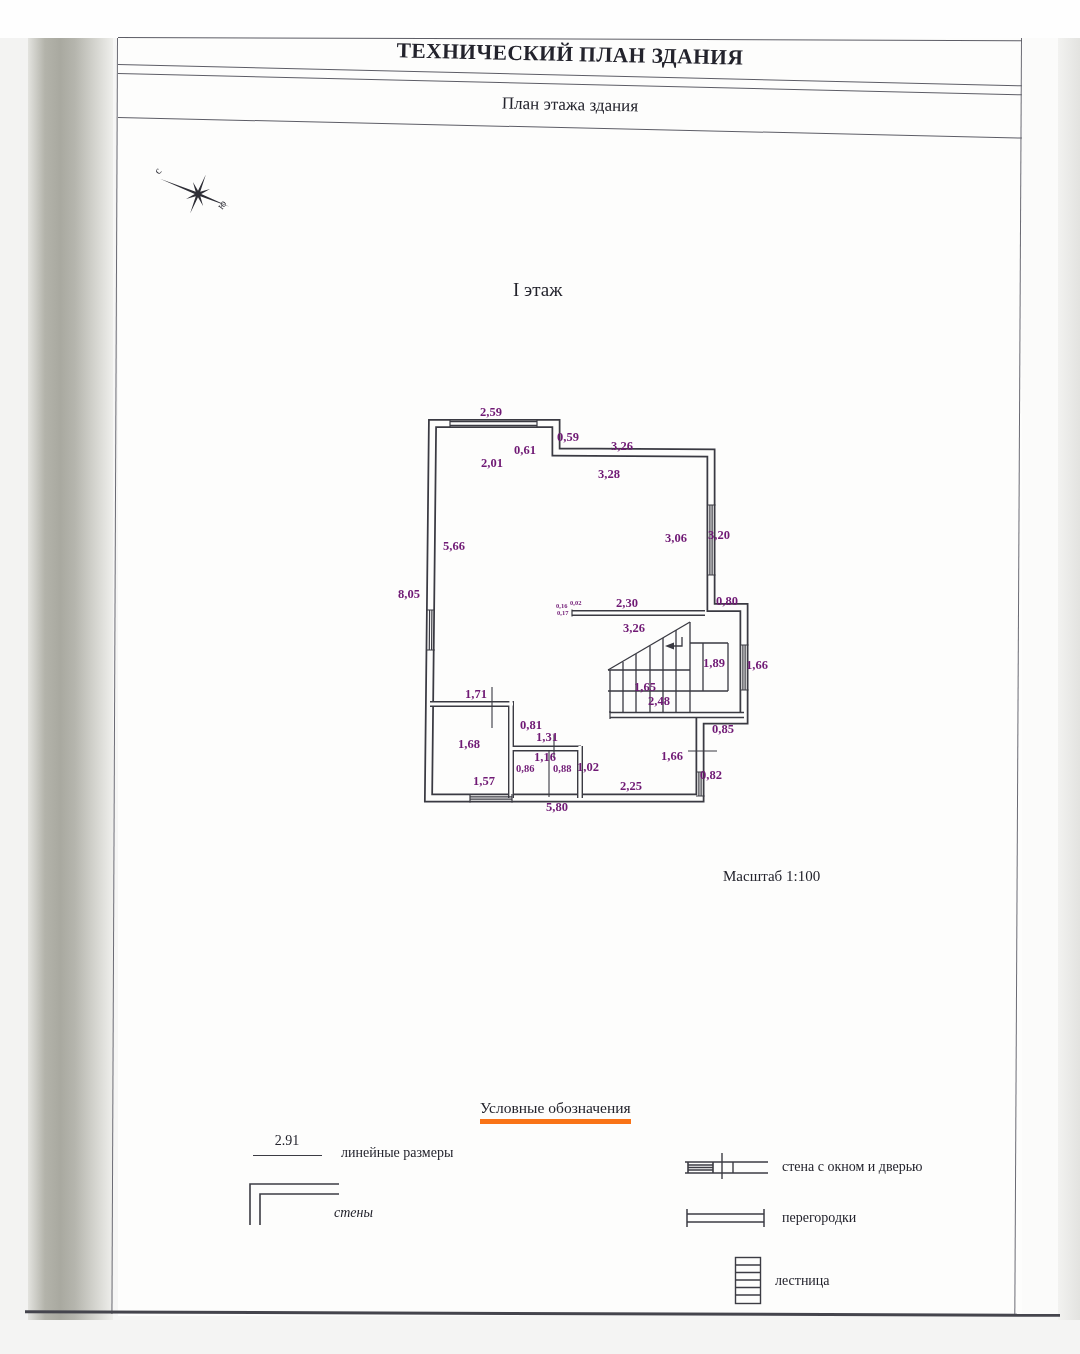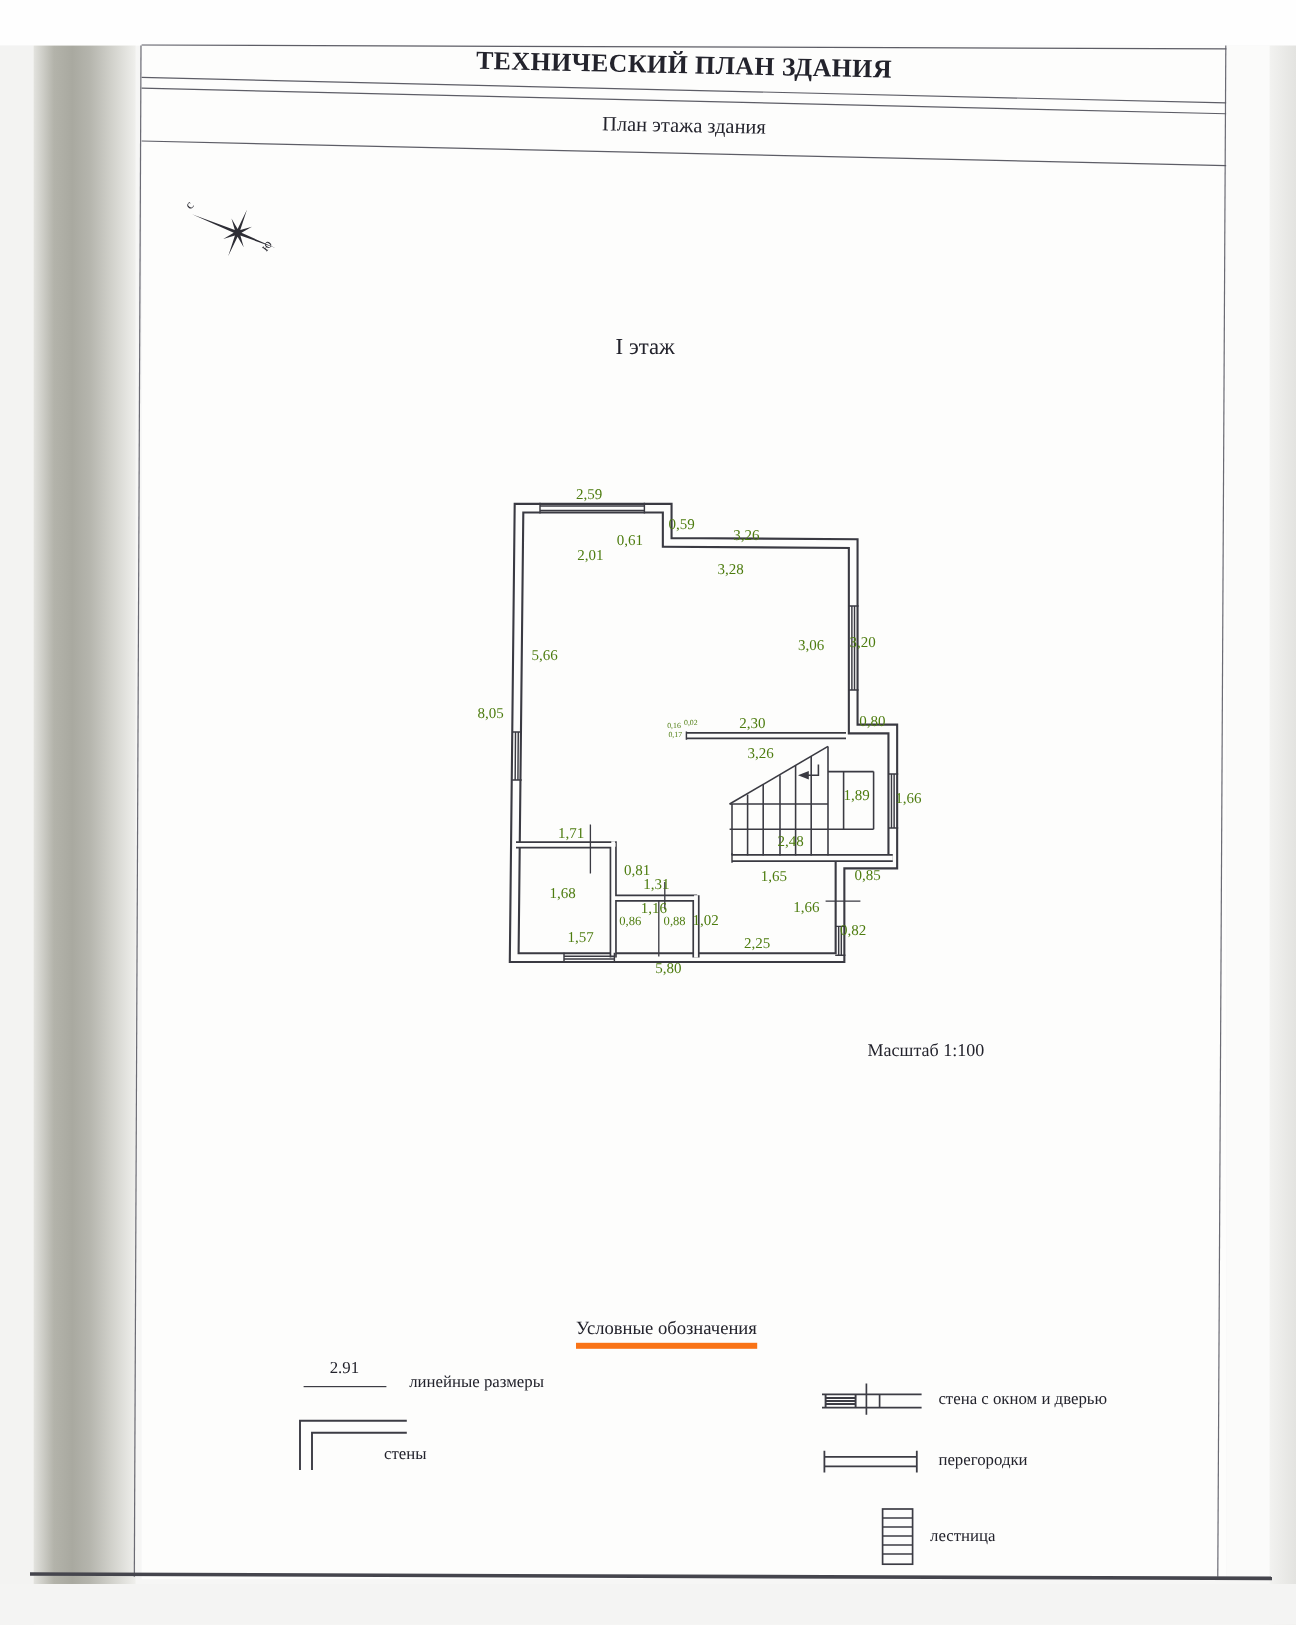--- a/index.html
+++ b/index.html
@@ -30,21 +30,21 @@
   #rule-4{left:118px;top:117px;width:904px;transform:rotate(1.3deg);}
   #edge-bottom{left:25px;top:1312px;width:1035px;border-top:3px solid #45454d;transform:rotate(0.2deg);}
   
   .doc-title{left:118px;top:42px;width:904px;text-align:center;
     font-size:21.5px;font-weight:700;letter-spacing:.4px;transform:rotate(1.2deg);}
   .doc-subtitle{left:118px;top:95px;width:904px;text-align:center;
     font-size:17px;transform:rotate(1.2deg);}
   .floor-label{left:513px;top:279px;font-size:19px;}
   .scale-label{left:723px;top:868px;font-size:15px;}
   
-  #plan-labels .dim{position:absolute;font-size:12.5px;line-height:1;white-space:nowrap;color:#4d7c0f;}
+  #plan-labels .dim{position:absolute;font-size:12.5px;line-height:1;white-space:nowrap;color:#701a75;font-weight:bold;}
   
   .legend-title{left:480px;top:1099px;font-size:15.5px;border-bottom:5px solid #f97316;padding-bottom:2px;}
   .legend-label{font-size:14px;white-space:nowrap;}
   .dim-sample{left:252px;top:1133px;width:70px;text-align:center;font-size:14px;}
   .dim-sample-line{left:253px;top:1155px;width:69px;height:0;border-top:1.5px solid #3c3c44;}
   svg{display:block;}
 </style>
 </head>
 <body>
 
@@ -130,21 +130,21 @@
     <span class="dim" style="left: 398px; top: 588px;">8,05</span>
     <span class="dim" style="left: 616px; top: 597px;">2,30</span>
     <span class="dim" style="left: 716px; top: 595px;">0,80</span>
     <span class="dim" style="left: 556px; top: 603px; font-size: 6.5px;">0,16</span>
     <span class="dim" style="left: 570px; top: 600px; font-size: 6.5px;">0,02</span>
     <span class="dim" style="left: 557px; top: 610px; font-size: 6.5px;">0,17</span>
     <span class="dim" style="left: 623px; top: 622px;">3,26</span>
     <span class="dim" style="left: 703px; top: 657px;">1,89</span>
     <span class="dim" style="left: 746px; top: 659px;">1,66</span>
     <span class="dim" style="left: 648px; top: 695px;">2,48</span>
-    <span class="dim" style="left: 634px; top: 724px;">1,65</span>
+    <span class="dim" style="left: 634px; top: 681px;">1,65</span>
     <span class="dim" style="left: 712px; top: 723px;">0,85</span>
     <span class="dim" style="left: 465px; top: 688px;">1,71</span>
     <span class="dim" style="left: 458px; top: 738px;">1,68</span>
     <span class="dim" style="left: 520px; top: 719px;">0,81</span>
     <span class="dim" style="left: 536px; top: 731px;">1,31</span>
     <span class="dim" style="left: 534px; top: 751px;">1,16</span>
     <span class="dim" style="left: 516px; top: 764px; font-size: 10.5px;">0,86</span>
     <span class="dim" style="left: 553px; top: 764px; font-size: 10.5px;">0,88</span>
     <span class="dim" style="left: 577px; top: 761px;">1,02</span>
     <span class="dim" style="left: 461px; top: 775px; margin-left: 12px;">1,57</span>
@@ -156,21 +156,21 @@
 
 <div class="abs legend-title">Условные обозначения</div>
 
 <div class="abs dim-sample">2.91</div>
 <div class="abs dim-sample-line"></div>
 <div class="abs legend-label" style="left:341px;top:1145px;">линейные размеры</div>
 
 <svg class="abs" style="left:247px;top:1180px;" width="94" height="47" viewBox="0 0 94 47">
   <path d="M 3,45 L 3,4 L 92,4 M 13,45 L 13,14 L 92,14" stroke="#3c3c44" stroke-width="1.6" fill="none"></path>
 </svg>
-<div class="abs legend-label" style="left:320px;top:1205px;">стены</div>
+<div class="abs legend-label" style="left:334px;top:1205px;font-style:italic;">стены</div>
 
 <svg class="abs" style="left:683px;top:1151px;" width="90" height="30" viewBox="0 0 90 30">
   <g stroke="#3c3c44" fill="none">
     <path stroke-width="1.4" d="M 2,11 L 85,11 M 2,22 L 85,22"></path>
     <path stroke-width="1.6" d="M 5,14 L 30,14 M 5,16.5 L 30,16.5 M 5,19 L 30,19 M 5,11 L 5,22 M 30,11 L 30,22"></path>
     <path stroke-width="1.4" d="M 39,2 L 39,28 M 50,11 L 50,22"></path>
   </g>
 </svg>
 <div class="abs legend-label" style="left:782px;top:1159px;">стена с окном и дверью</div>
 

